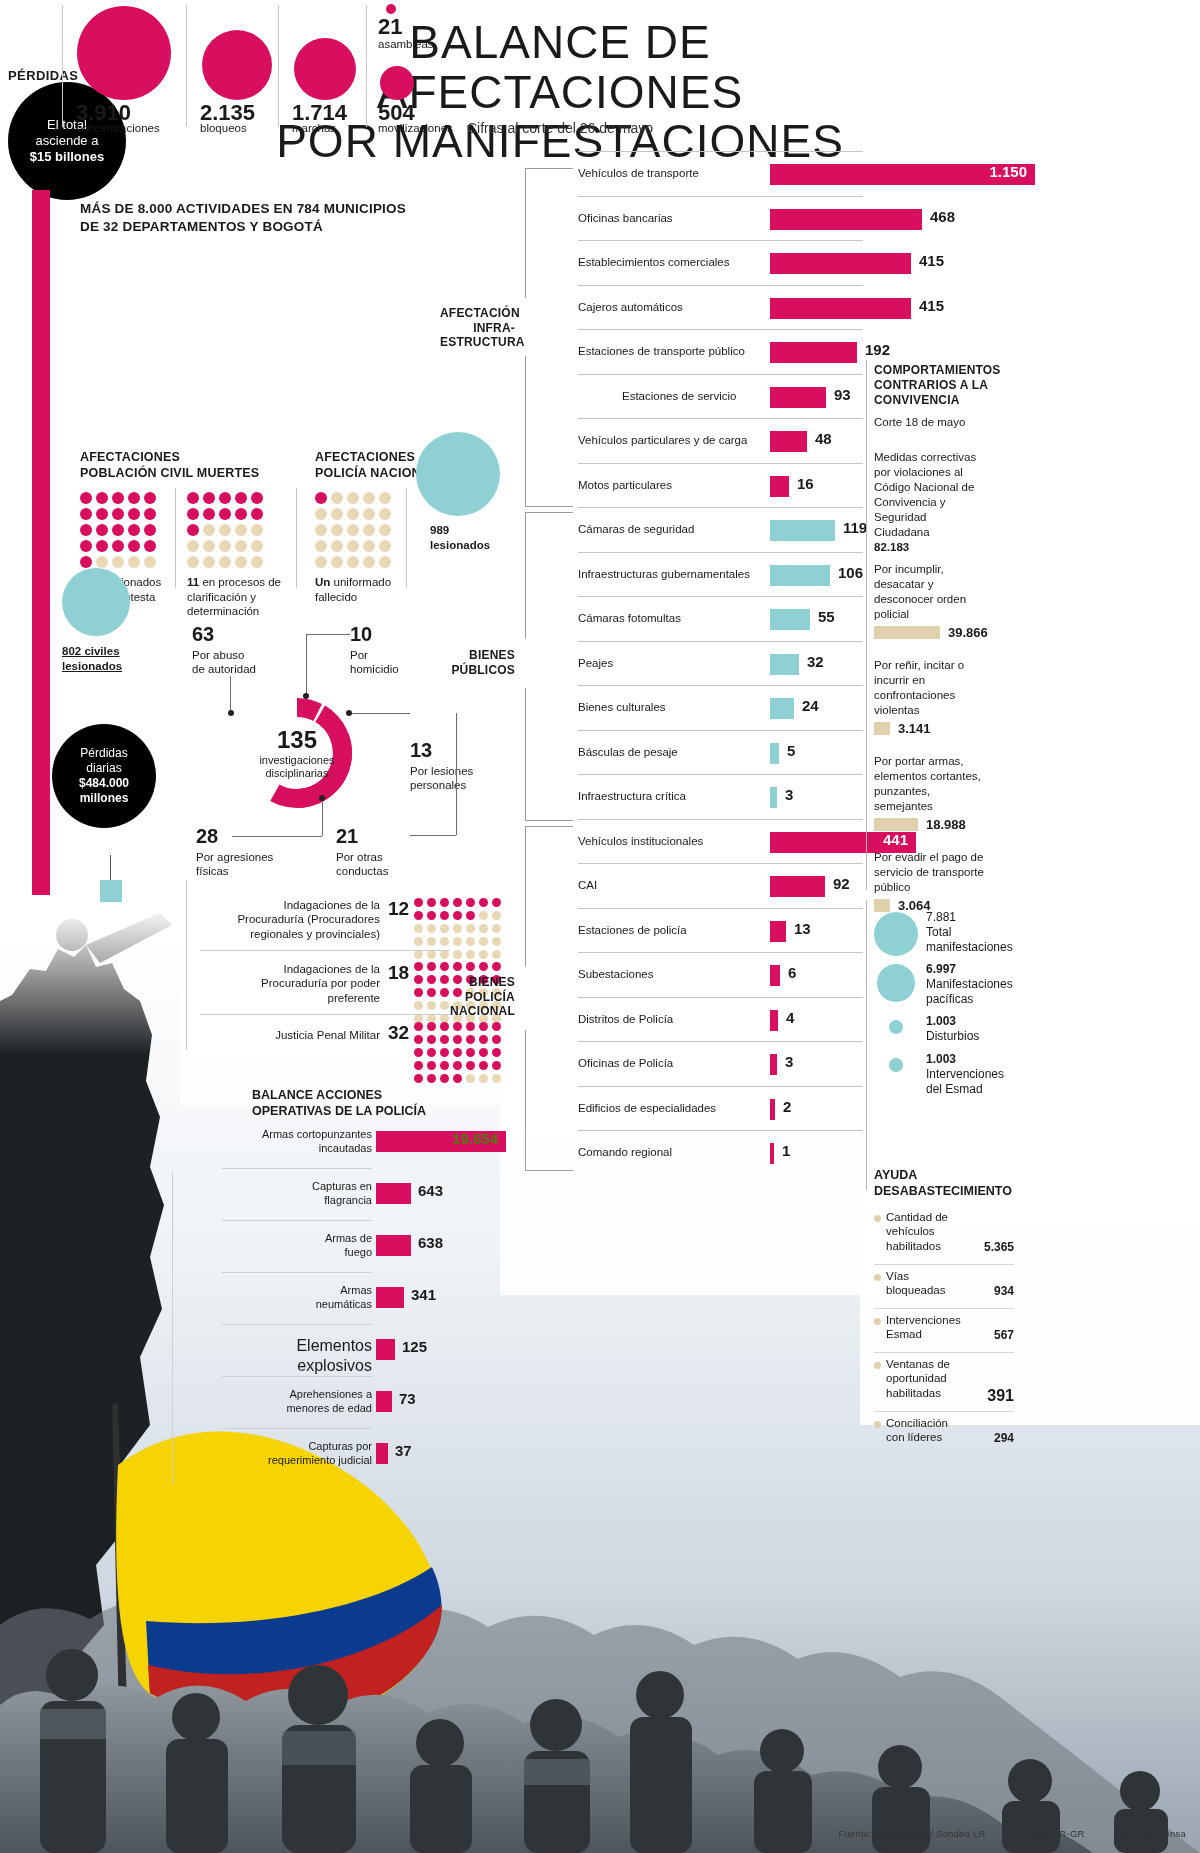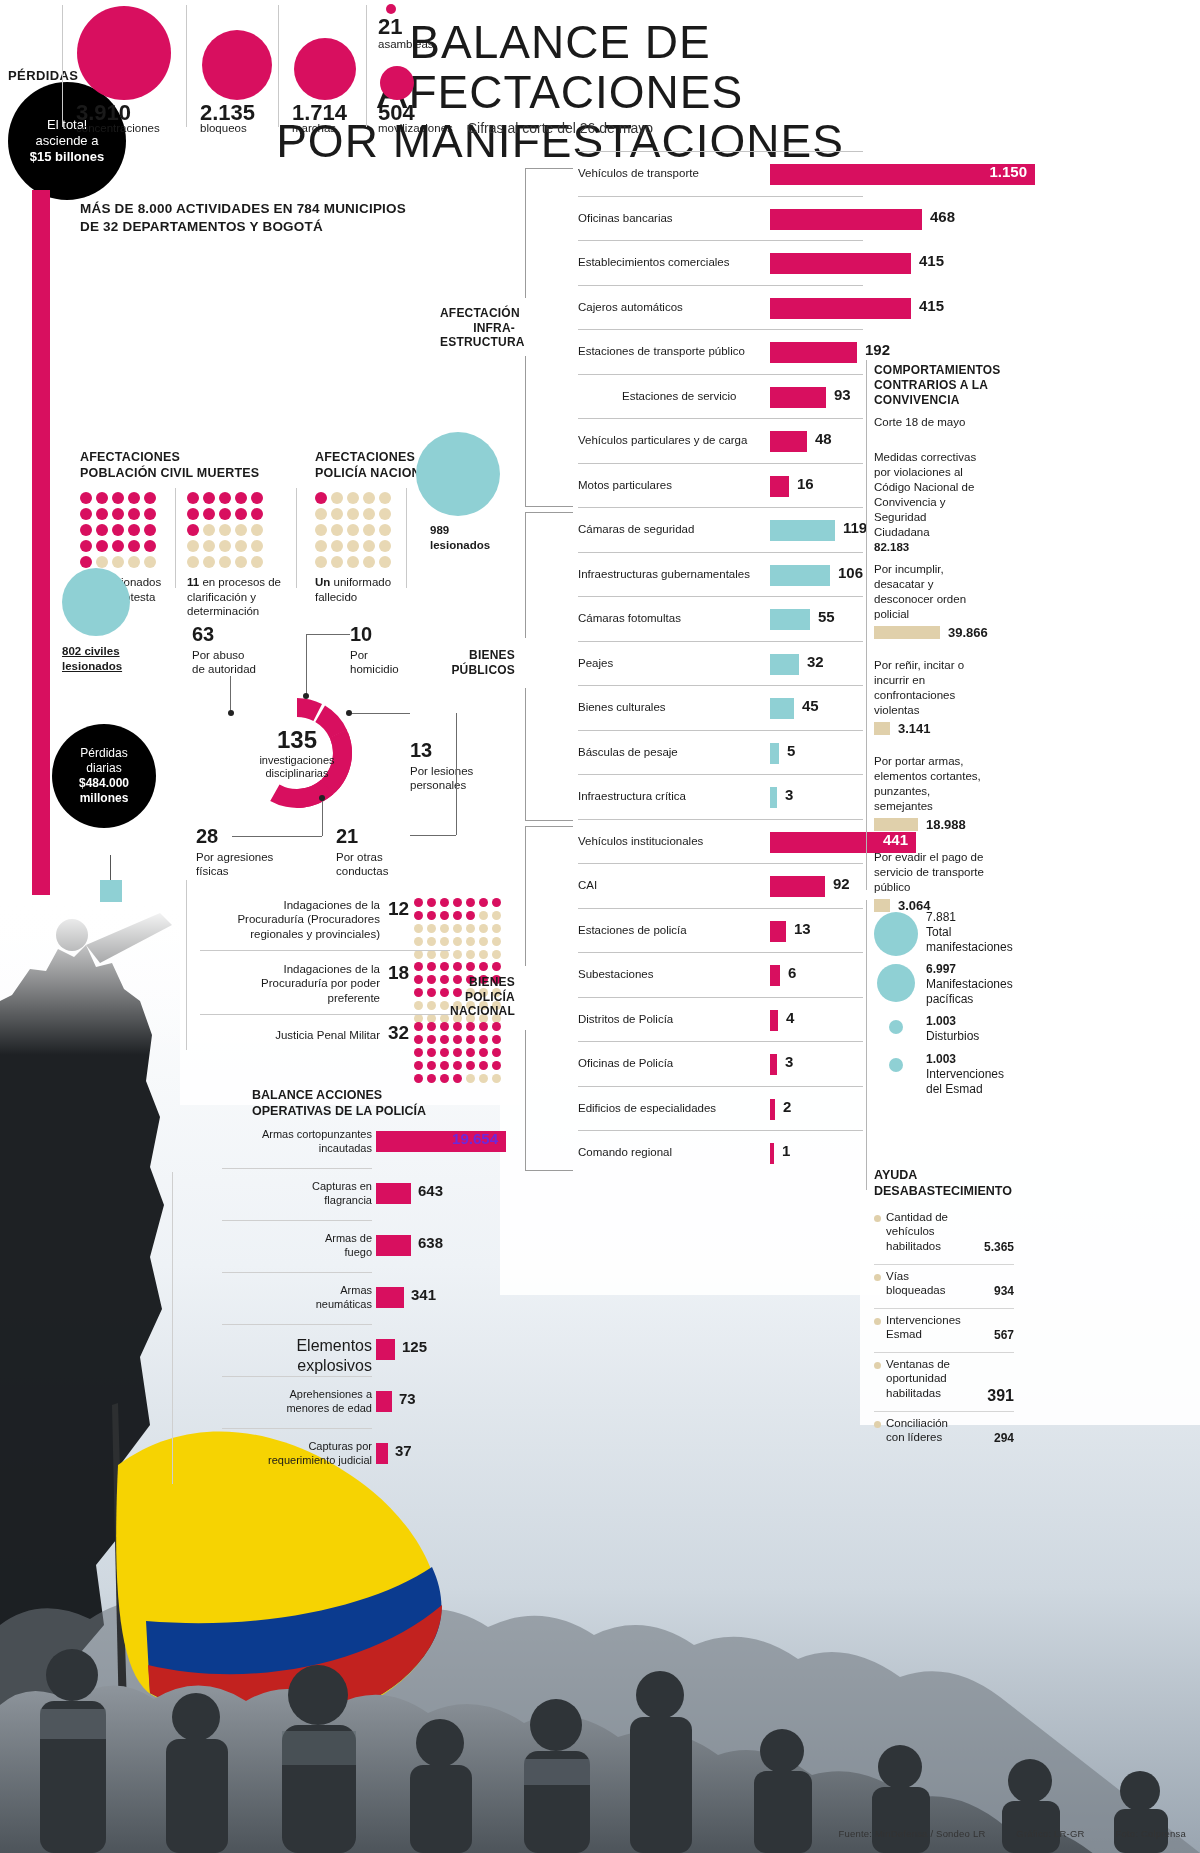--- a/index.html
+++ b/index.html
@@ -621,21 +621,21 @@
   <div class="op-head">
     <div>BALANCE ACCIONES</div>
     <div>OPERATIVAS DE LA POLICÍA</div>
   </div>
   <div id="op-rows">
       <div style="position: absolute; left: 172px; top: 1128px; width: 200px; text-align: right; font-size: 11px; line-height: 1.25;">
         <div>Armas cortopunzantes</div>
         <div>incautadas</div>
       </div>
       <div style="position: absolute; left: 376px; top: 1131px; width: 130px; height: 21px; background: rgb(216, 15, 95);"></div>
-      <div style="position: absolute; top: 1130px; font-size: 15px; font-weight: bold; left: 376px; width: 122px; text-align: right; color: #6d28d9;">19.654</div>
+      <div style="position: absolute; top: 1130px; font-size: 15px; font-weight: bold; left: 376px; width: 122px; text-align: right; color: #4d7c0f;">19.654</div>
       <div style="position: absolute; left: 222px; top: 1168px; width: 150px; height: 1px; background: rgb(207, 207, 207);"></div>
       <div style="position: absolute; left: 172px; top: 1180px; width: 200px; text-align: right; font-size: 11px; line-height: 1.25;">
         <div>Capturas en</div>
         <div>flagrancia</div>
       </div>
       <div style="position: absolute; left: 376px; top: 1183px; width: 35px; height: 21px; background: rgb(216, 15, 95);"></div>
       <div style="position: absolute; top: 1182px; font-size: 15px; font-weight: bold; left: 418px;">643</div>
       <div style="position: absolute; left: 222px; top: 1220px; width: 150px; height: 1px; background: rgb(207, 207, 207);"></div>
       <div style="position: absolute; left: 172px; top: 1232px; width: 200px; text-align: right; font-size: 11px; line-height: 1.25;">
         <div>Armas de</div>
@@ -719,21 +719,21 @@
       <div class="blabel" style="position: absolute; left: 578px; top: 612px; font-size: 11.5px; white-space: nowrap;">Cámaras fotomultas</div>
       <div style="position: absolute; left: 770px; top: 609px; width: 40px; height: 21px; background: rgb(143, 208, 212);"></div>
       <div style="position: absolute; top: 608px; font-size: 15px; font-weight: bold; left: 818px;">55</div>
       <div style="position: absolute; left: 578px; top: 640.5px; width: 285px; height: 1px; background: rgb(196, 196, 196);"></div>
       <div class="blabel" style="position: absolute; left: 578px; top: 656.5px; font-size: 11.5px; white-space: nowrap;">Peajes</div>
       <div style="position: absolute; left: 770px; top: 653.5px; width: 29px; height: 21px; background: rgb(143, 208, 212);"></div>
       <div style="position: absolute; top: 652.5px; font-size: 15px; font-weight: bold; left: 807px;">32</div>
       <div style="position: absolute; left: 578px; top: 685px; width: 285px; height: 1px; background: rgb(196, 196, 196);"></div>
       <div class="blabel" style="position: absolute; left: 578px; top: 701px; font-size: 11.5px; white-space: nowrap;">Bienes culturales</div>
       <div style="position: absolute; left: 770px; top: 698px; width: 24px; height: 21px; background: rgb(143, 208, 212);"></div>
-      <div style="position: absolute; top: 697px; font-size: 15px; font-weight: bold; left: 802px;">45</div>
+      <div style="position: absolute; top: 697px; font-size: 15px; font-weight: bold; left: 802px;">24</div>
       <div style="position: absolute; left: 578px; top: 729.5px; width: 285px; height: 1px; background: rgb(196, 196, 196);"></div>
       <div class="blabel" style="position: absolute; left: 578px; top: 745.5px; font-size: 11.5px; white-space: nowrap;">Básculas de pesaje</div>
       <div style="position: absolute; left: 770px; top: 742.5px; width: 9px; height: 21px; background: rgb(143, 208, 212);"></div>
       <div style="position: absolute; top: 741.5px; font-size: 15px; font-weight: bold; left: 787px;">5</div>
       <div style="position: absolute; left: 578px; top: 774px; width: 285px; height: 1px; background: rgb(196, 196, 196);"></div>
       <div class="blabel" style="position: absolute; left: 578px; top: 790px; font-size: 11.5px; white-space: nowrap;">Infraestructura crítica</div>
       <div style="position: absolute; left: 770px; top: 787px; width: 7px; height: 21px; background: rgb(143, 208, 212);"></div>
       <div style="position: absolute; top: 786px; font-size: 15px; font-weight: bold; left: 785px;">3</div>
       <div style="position: absolute; left: 578px; top: 818.5px; width: 285px; height: 1px; background: rgb(196, 196, 196);"></div>
       <div class="blabel" style="position: absolute; left: 578px; top: 834.5px; font-size: 11.5px; white-space: nowrap;">Vehículos institucionales</div>

